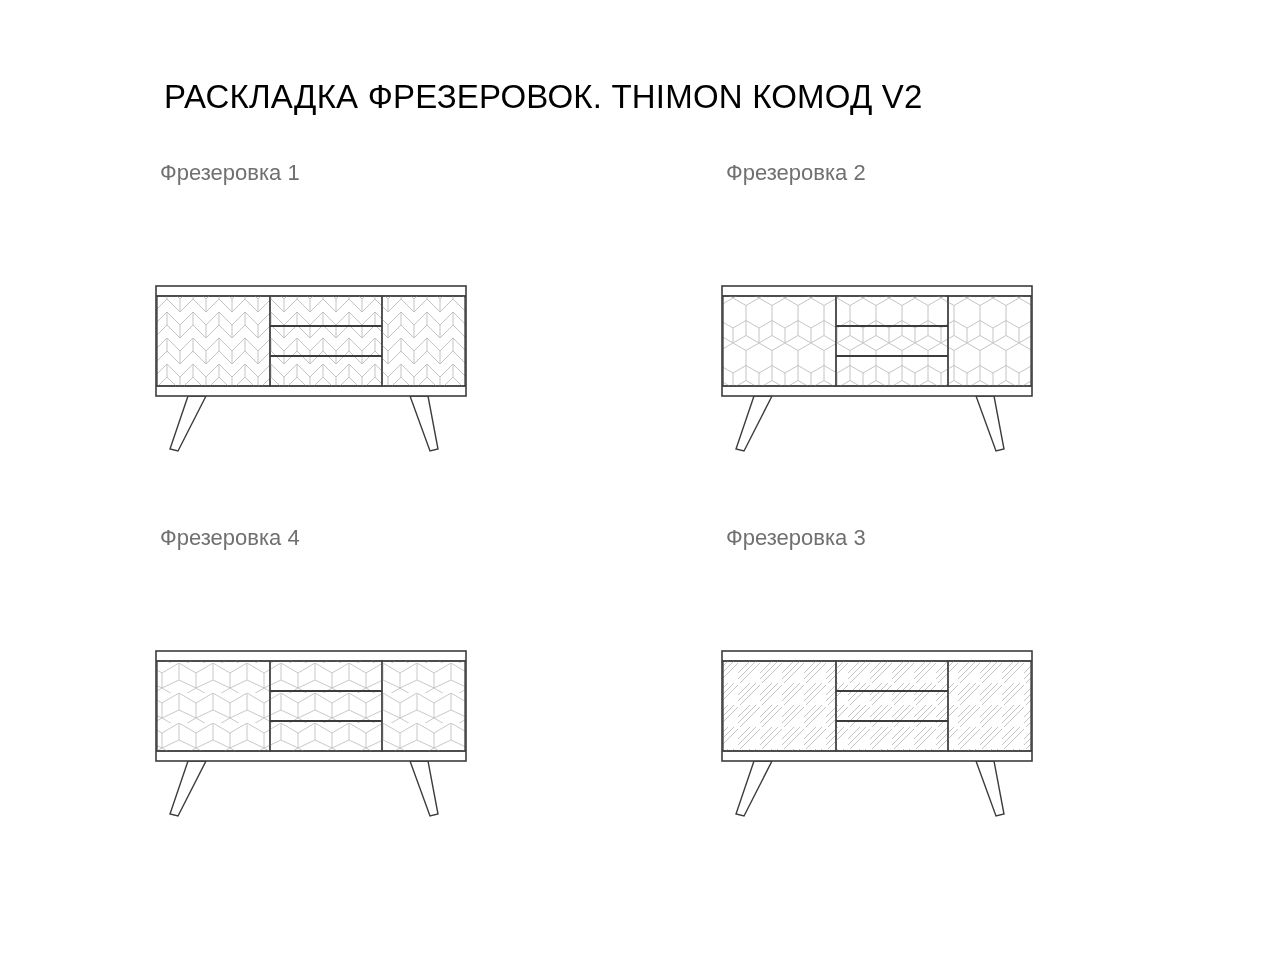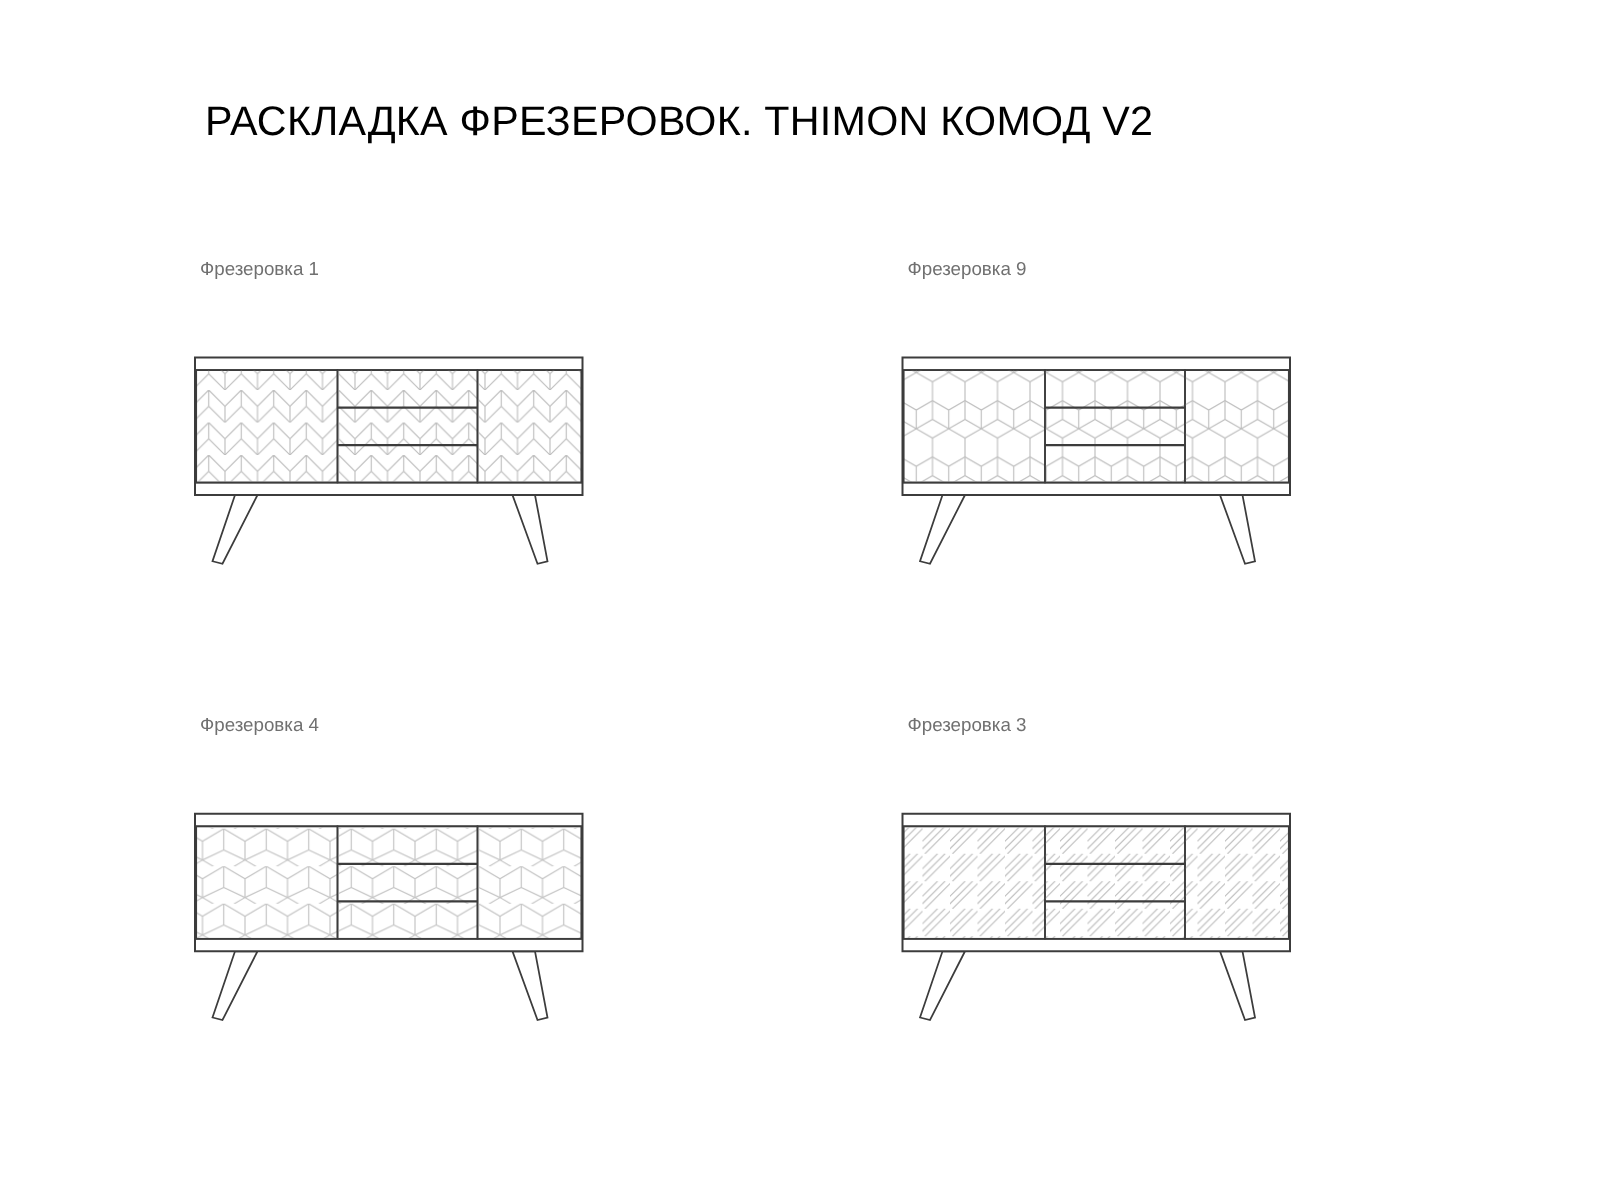--- a/index.html
+++ b/index.html
@@ -26,24 +26,23 @@
     white-space: nowrap;
     margin-left: 36px;
   }
   .variant {
     position: absolute;
   }
   .variant-label {
     position: absolute;
     left: 32px;
     top: 0px;
-    font-size: 15px;
+    font-size: 22px;
     color: #707070;
     white-space: nowrap;
-    margin-top: 47px;
   }
   .cabinet {
     position: absolute;
     left: 0;
     top: 48px;
   }
   
   #variant-1 { left: 128px; top: 160px; }
   #variant-2 { left: 694px; top: 160px; }
   #variant-3 { left: 128px; top: 525px; }
@@ -109,21 +108,21 @@
       <rect x="142" y="88" width="112" height="90" fill="url(#pat-herringbone)" stroke="#3c3c3c" stroke-width="1.3"></rect>
       <rect x="254" y="88" width="83" height="90" fill="url(#pat-herringbone)" stroke="#3c3c3c" stroke-width="1.3"></rect>
 
       <line x1="142" y1="118" x2="254" y2="118" stroke="#3c3c3c" stroke-width="1.8"></line>
       <line x1="142" y1="148" x2="254" y2="148" stroke="#3c3c3c" stroke-width="1.8"></line>
     </g>
   </svg>
 </div>
 
 <div class="variant" id="variant-2">
-  <div class="variant-label">Фрезеровка 9</div>
+  <div class="variant-label">Фрезеровка 2</div>
   <svg class="cabinet" width="400" height="300" viewBox="0 0 400 300">
     <g stroke="#3c3c3c" stroke-width="1.4" fill="#ffffff">
       <path d="M60,188 L78,188 L50,243 L42,241 Z"></path>
       <path d="M282,188 L300,188 L310,241 L302,243 Z"></path>
     </g>
     <g>
       <rect x="28" y="78" width="310" height="110" fill="#ffffff" stroke="#3c3c3c" stroke-width="1.6"></rect>
       <line x1="28" y1="88" x2="338" y2="88" stroke="#3c3c3c" stroke-width="1.4"></line>
       <line x1="28" y1="178" x2="338" y2="178" stroke="#3c3c3c" stroke-width="1.4"></line>
       <rect x="29" y="88" width="113" height="90" fill="url(#pat-hexagon)" stroke="#3c3c3c" stroke-width="1.3"></rect>

